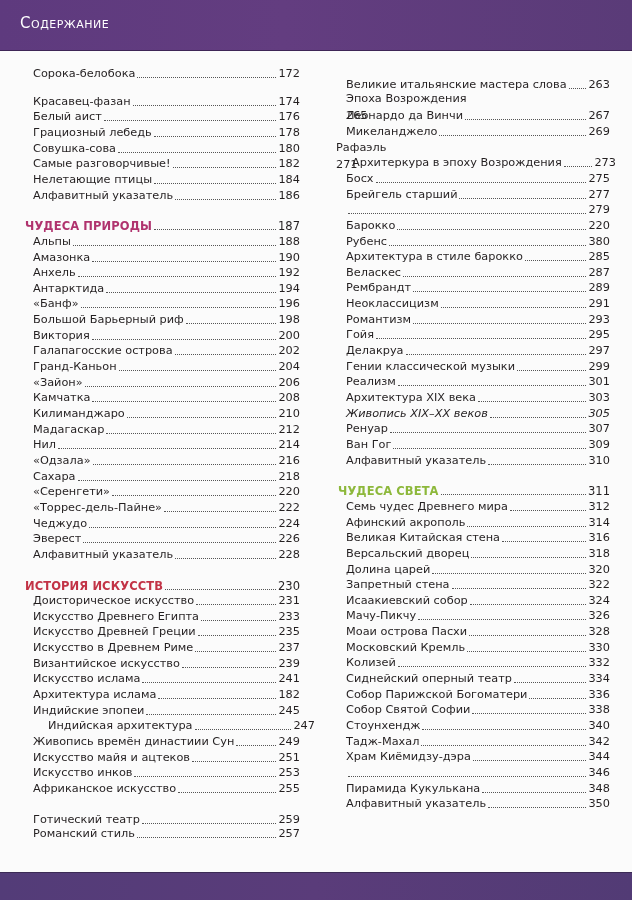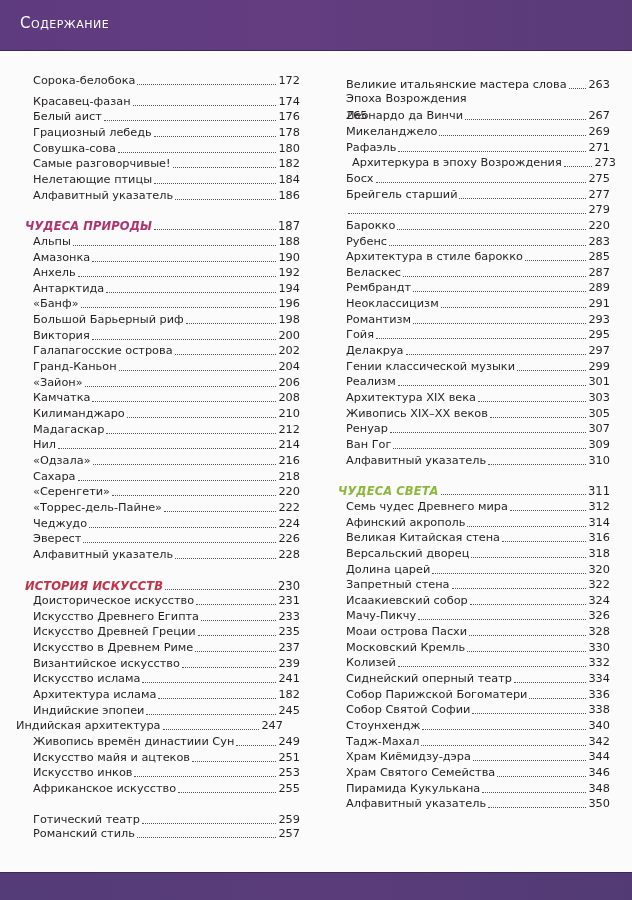--- a/index.html
+++ b/index.html
@@ -33,32 +33,32 @@
     }
     .row .label { flex: 0 0 auto; }
     .row .dots {
       flex: 1 1 auto; overflow: hidden; margin: 0 2px;
       color: #444;
       border-bottom: 1px dotted #555;
       height: 11px; align-self: flex-start;
     }
     .row .page { flex: 0 0 auto; text-align: right; min-width: 20px; }
     .row.heading { font-weight: bold; font-size: 11.5px; }
-    .row.heading .label { letter-spacing: 0.1px; font-style: italic; }
+    .row.heading .label { letter-spacing: 0.1px; }
     .row.heading .page { font-weight: normal; color: #231f20; }
   </style>
 </head>
 <body>
 
 <div class="header">
   <span class="header-title">Содержание</span>
 </div>
 
 <div class="column col-left" id="col-left">
-    <div class="row" style="top: 73px; left: 33px; width: 267px;">
+    <div class="row" style="top: 66px; left: 33px; width: 267px;">
       <span class="label">Сорока-белобока</span>
       <span class="dots"></span>
       <span class="page">172</span>
     </div>
     <div class="row" style="top: 93.65px; left: 33px; width: 267px;">
       <span class="label">Красавец-фазан</span>
       <span class="dots"></span>
       <span class="page">174</span>
     </div>
     <div class="row" style="top: 109.3px; left: 33px; width: 267px;">
@@ -239,21 +239,21 @@
     <div class="row" style="top: 687.05px; left: 33px; width: 267px;">
       <span class="label">Архитектура ислама</span>
       <span class="dots"></span>
       <span class="page">182</span>
     </div>
     <div class="row" style="top: 702.7px; left: 33px; width: 267px;">
       <span class="label">Индийские эпопеи</span>
       <span class="dots"></span>
       <span class="page">245</span>
     </div>
-    <div class="row" style="top: 718.35px; left: 16px; width: 267px;">
+    <div class="row" style="top: 718.35px; left: 48px; width: 267px;">
       <span class="label">Индийская архитектура</span>
       <span class="dots"></span>
       <span class="page">247</span>
     </div>
     <div class="row" style="top: 734px; left: 33px; width: 267px;">
       <span class="label">Живопись времён династиии Сун</span>
       <span class="dots"></span>
       <span class="page">249</span>
     </div>
     <div class="row" style="top: 749.65px; left: 33px; width: 267px;">
@@ -296,21 +296,21 @@
     <div class="row" style="top: 108.3px; left: 26px; width: 264px;">
       <span class="label">Леонардо да Винчи</span>
       <span class="dots"></span>
       <span class="page">267</span>
     </div>
     <div class="row" style="top: 123.95px; left: 26px; width: 264px;">
       <span class="label">Микеланджело</span>
       <span class="dots"></span>
       <span class="page">269</span>
     </div>
-    <div class="row" style="top: 139.6px; left: 26px; width: 264px;">
+    <div class="row" style="top: 139.6px; left: 16px; width: 264px; flex-direction: column;">
       <span class="label">Рафаэль</span>
       <span class="dots"></span>
       <span class="page">271</span>
     </div>
     <div class="row" style="top: 155.25px; left: 32px; width: 264px;">
       <span class="label">Архитеркура в эпоху Возрождения</span>
       <span class="dots"></span>
       <span class="page">273</span>
     </div>
     <div class="row" style="top: 170.9px; left: 26px; width: 264px;">
@@ -328,21 +328,21 @@
       <span class="page">279</span>
     </div>
     <div class="row" style="top: 217.85px; left: 26px; width: 264px;">
       <span class="label">Барокко</span>
       <span class="dots"></span>
       <span class="page">220</span>
     </div>
     <div class="row" style="top: 233.5px; left: 26px; width: 264px;">
       <span class="label">Рубенс</span>
       <span class="dots"></span>
-      <span class="page">283</span>
+      <span class="page">380</span>
     </div>
     <div class="row" style="top: 249.15px; left: 26px; width: 264px;">
       <span class="label">Архитектура в стиле барокко</span>
       <span class="dots"></span>
       <span class="page">285</span>
     </div>
     <div class="row" style="top: 264.8px; left: 26px; width: 264px;">
       <span class="label">Веласкес</span>
       <span class="dots"></span>
       <span class="page">287</span>
@@ -380,21 +380,21 @@
     <div class="row" style="top: 374.35px; left: 26px; width: 264px;">
       <span class="label">Реализм</span>
       <span class="dots"></span>
       <span class="page">301</span>
     </div>
     <div class="row" style="top: 390px; left: 26px; width: 264px;">
       <span class="label">Архитектура XIX века</span>
       <span class="dots"></span>
       <span class="page">303</span>
     </div>
-    <div class="row" style="top: 405.65px; left: 26px; width: 264px;">
+    <div class="row" style="top: 405.65px; left: 26px; width: 264px; font-style: italic;">
       <span class="label">Живопись XIX–XX веков</span>
       <span class="dots"></span>
       <span class="page">305</span>
     </div>
     <div class="row" style="top: 421.3px; left: 26px; width: 264px;">
       <span class="label">Ренуар</span>
       <span class="dots"></span>
       <span class="page">307</span>
     </div>
     <div class="row" style="top: 436.95px; left: 26px; width: 264px;">
@@ -491,21 +491,20 @@
       <span class="label">Тадж-Махал</span>
       <span class="dots"></span>
       <span class="page">342</span>
     </div>
     <div class="row" style="top: 749.3px; left: 26px; width: 264px;">
       <span class="label">Храм Киёмидзу-дэра</span>
       <span class="dots"></span>
       <span class="page">344</span>
     </div>
     <div class="row" style="top: 764.95px; left: 26px; width: 264px;">
-      <span class="label">Храм Святого Семейства</span>
       <span class="dots"></span>
       <span class="page">346</span>
     </div>
     <div class="row" style="top: 780.6px; left: 26px; width: 264px;">
       <span class="label">Пирамида Кукулькана</span>
       <span class="dots"></span>
       <span class="page">348</span>
     </div>
     <div class="row" style="top: 796.25px; left: 26px; width: 264px;">
       <span class="label">Алфавитный указатель</span>

